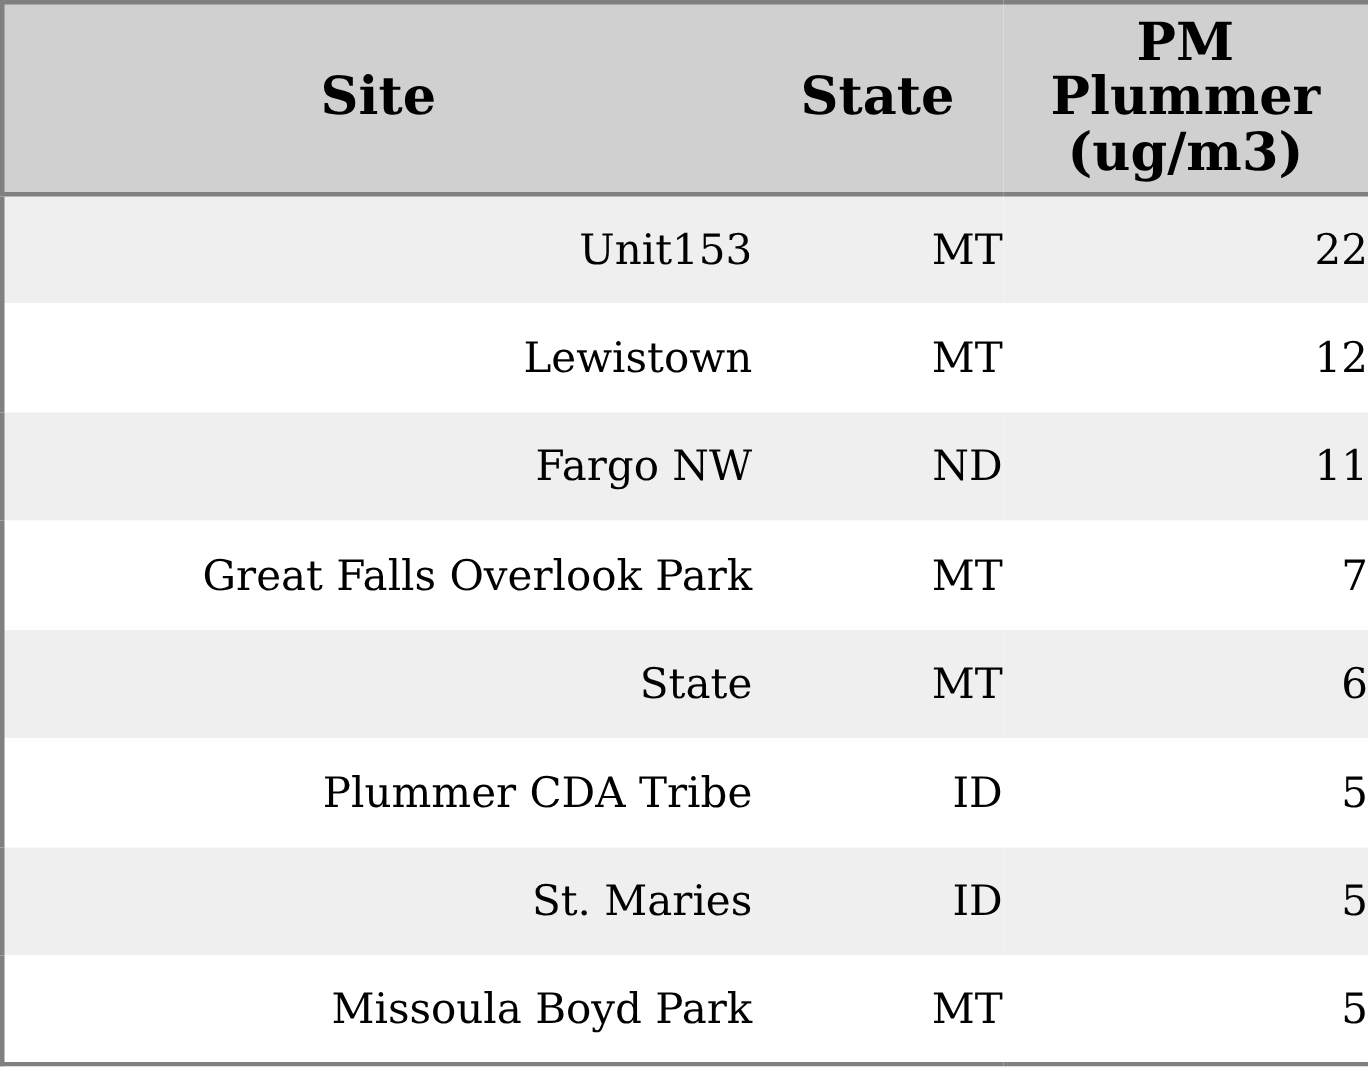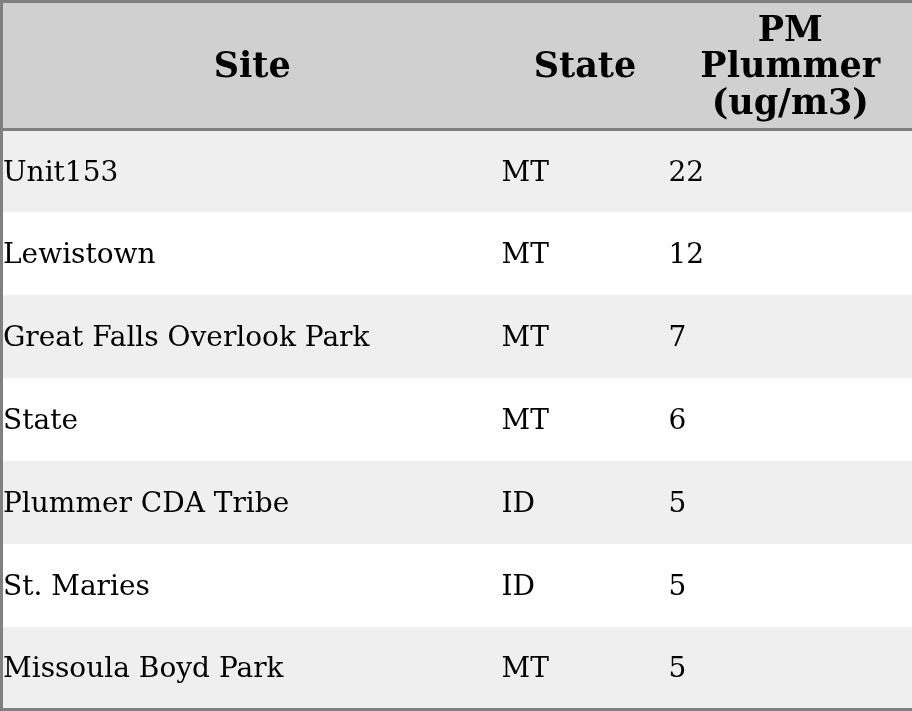--- a/index.html
+++ b/index.html
@@ -34,21 +34,21 @@
     font-weight: bold;
     line-height: 1.03;
     text-align: center;
     vertical-align: middle;
     white-space: pre-line;
     padding: 0;
   }
   table.aq-table tbody td {
     height: 58px;
     font-size: 28px;
-    text-align: left;
+    text-align: right;
     vertical-align: middle;
     padding: 0;
   }
   table.aq-table tbody tr:nth-child(odd)  { background: var(--row-odd); }
   table.aq-table tbody tr:nth-child(even) { background: var(--row-even); }
 </style>
 </head>
 <body>
 
 <table class="aq-table">
@@ -71,20 +71,25 @@
       <td>Unit153</td>
       <td>MT</td>
       <td>22</td>
     </tr>
     <tr>
       <td>Lewistown</td>
       <td>MT</td>
       <td>12</td>
     </tr>
     <tr>
+      <td>Fargo NW</td>
+      <td>ND</td>
+      <td>11</td>
+    </tr>
+    <tr>
       <td>Great Falls Overlook Park</td>
       <td>MT</td>
       <td>7</td>
     </tr>
     <tr>
       <td>State</td>
       <td>MT</td>
       <td>6</td>
     </tr>
     <tr>

